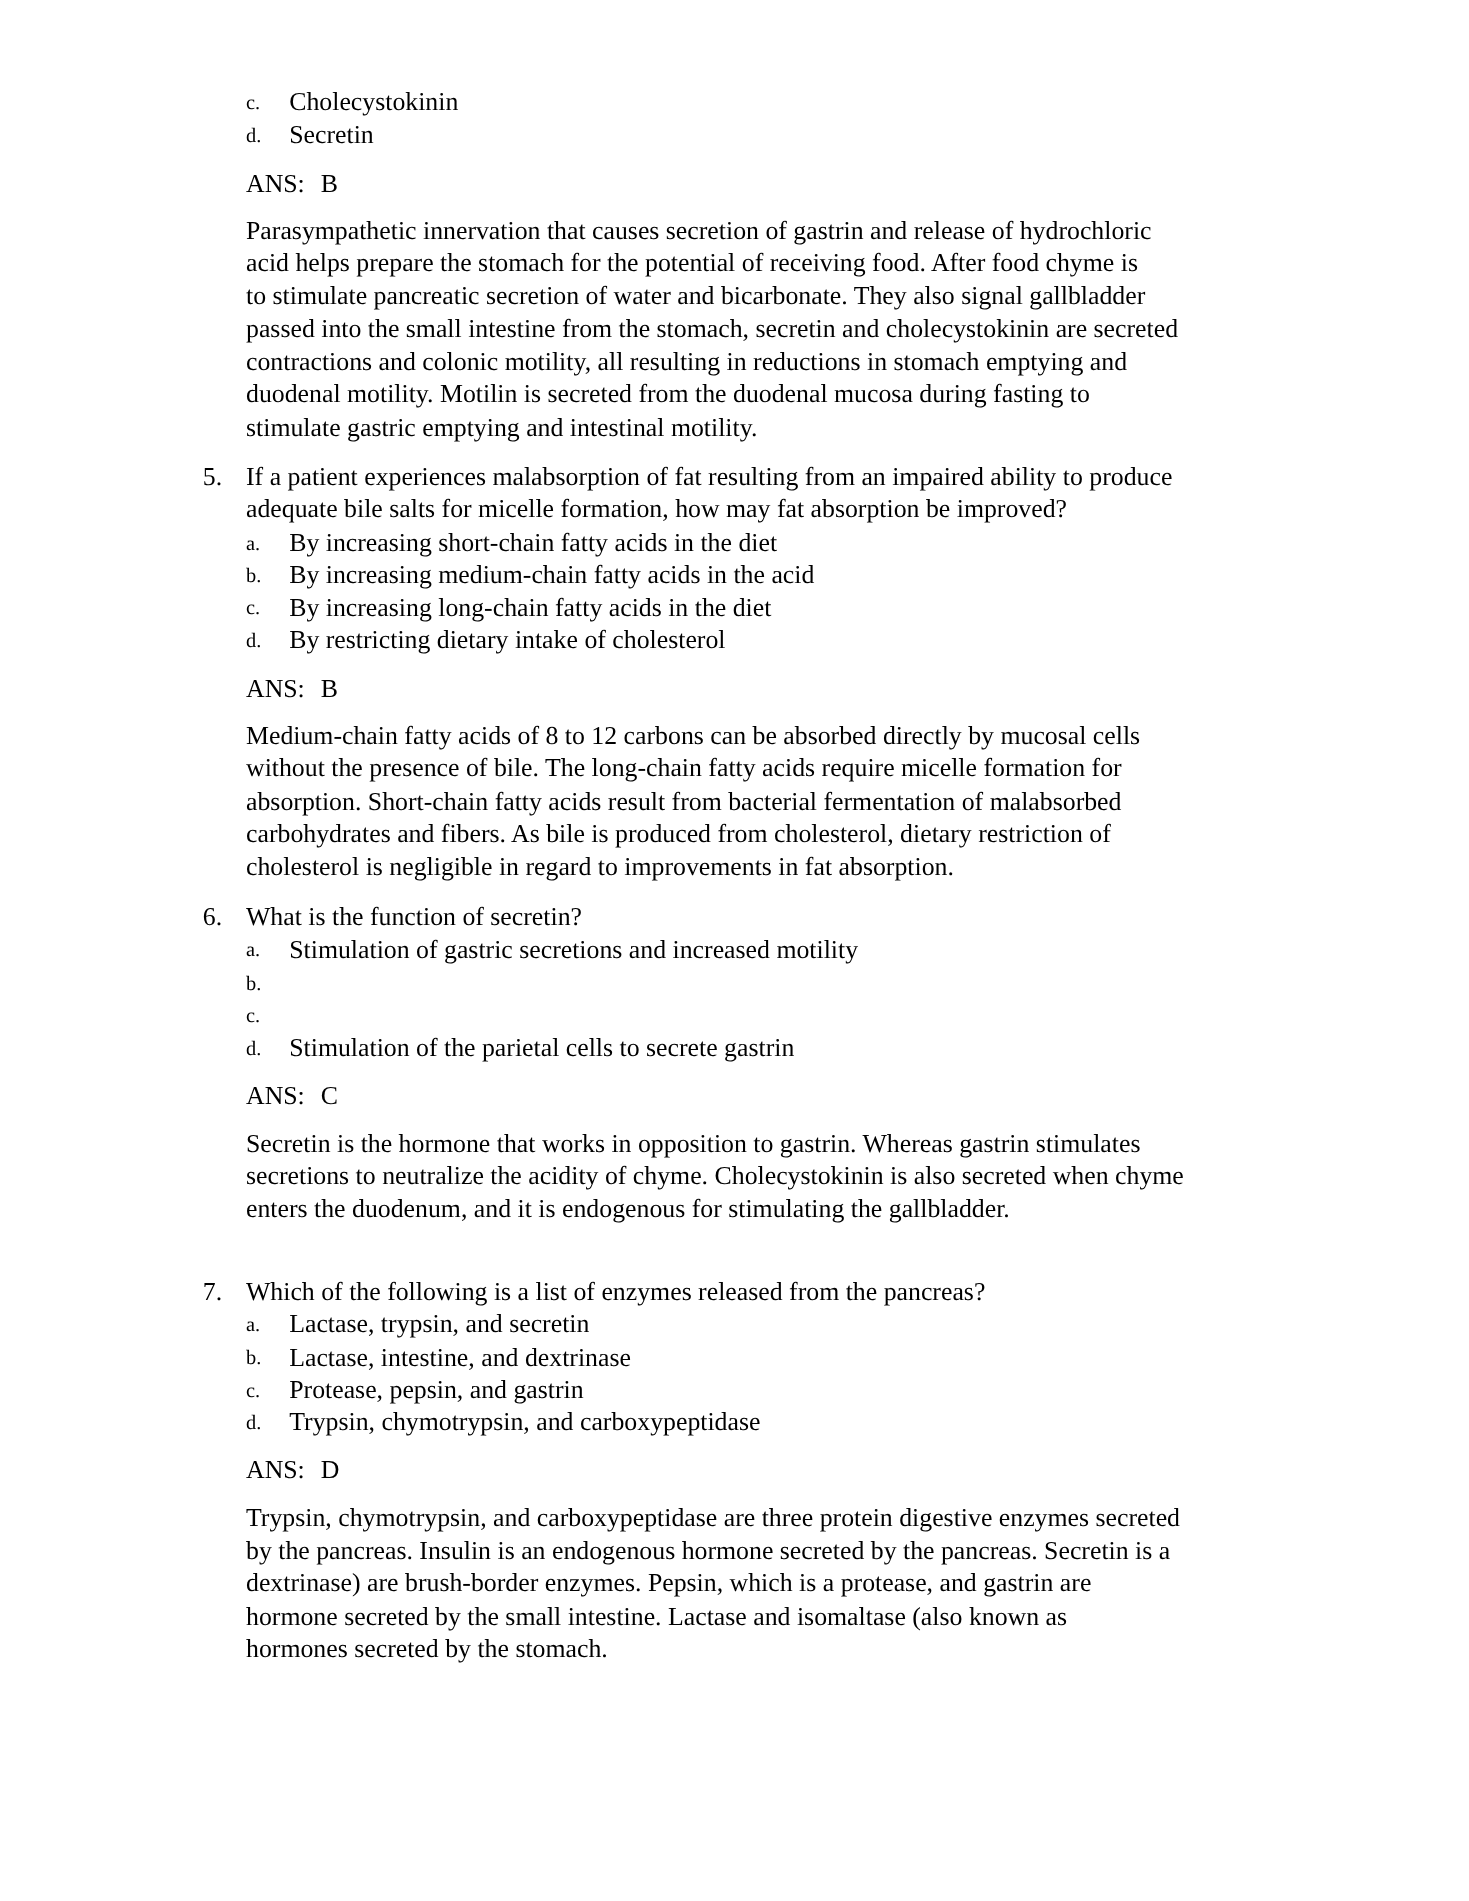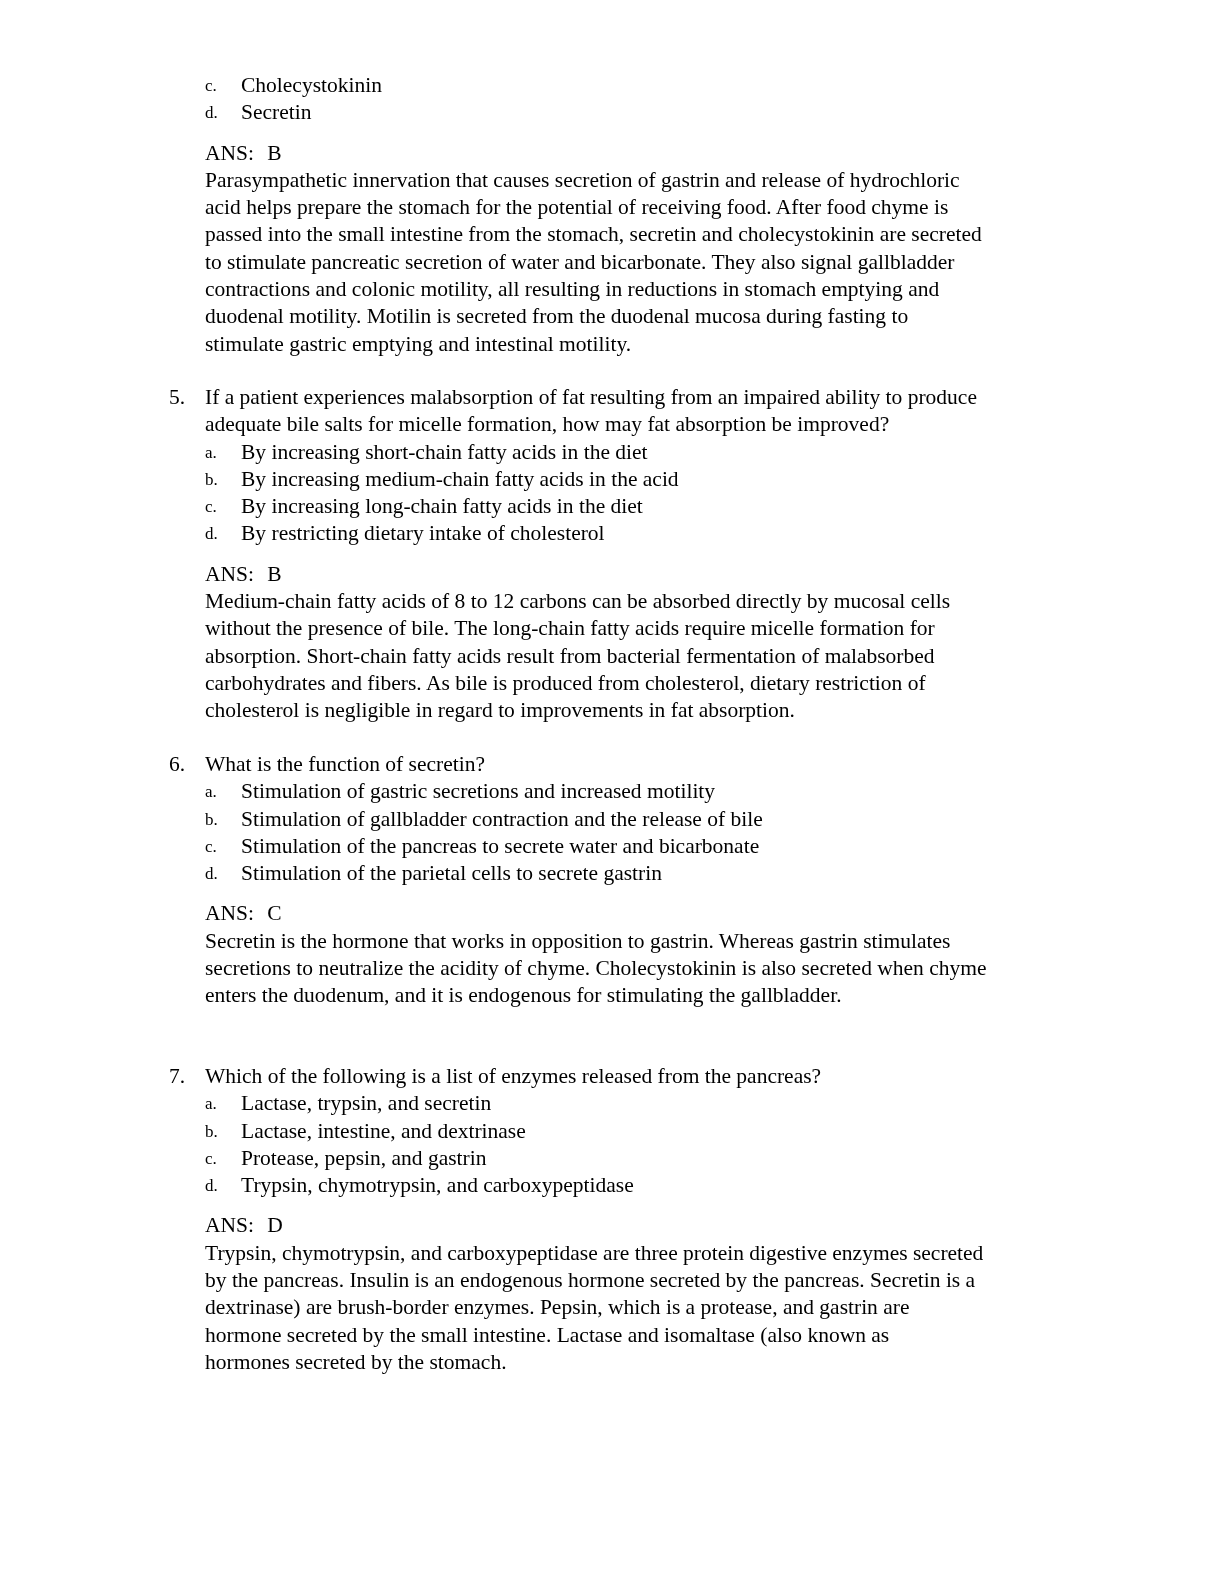--- a/index.html
+++ b/index.html
@@ -63,20 +63,21 @@
       height: 27.3px;
       white-space: nowrap;
     }
     .ans-label .ans-letter {
       margin-left: 8px;
     }
     .rationale {
       position: relative;
       left: 205px;
       width: 870px;
+      margin-top: 12px;
     }
     .rationale .r-line {
       display: block;
       height: 27.3px;
       white-space: nowrap;
     }
     .gap {
       height: 13px;
     }
   </style>
@@ -95,22 +96,22 @@
       <span class="opt-text">Secretin</span>
     </div>
     <div class="gap"></div>
     <div class="ans-label">
       <span>ANS:</span>
       <span class="ans-letter">B</span>
     </div>
     <div class="rationale">
       <span class="r-line">Parasympathetic innervation that causes secretion of gastrin and release of hydrochloric</span>
       <span class="r-line">acid helps prepare the stomach for the potential of receiving food. After food chyme is</span>
+      <span class="r-line">to stimulate pancreatic secretion of water and bicarbonate. They also signal gallbladder</span>
       <span class="r-line">passed into the small intestine from the stomach, secretin and cholecystokinin are secreted</span>
-      <span class="r-line">to stimulate pancreatic secretion of water and bicarbonate. They also signal gallbladder</span>
       <span class="r-line">contractions and colonic motility, all resulting in reductions in stomach emptying and</span>
       <span class="r-line">duodenal motility. Motilin is secreted from the duodenal mucosa during fasting to</span>
       <span class="r-line">stimulate gastric emptying and intestinal motility.</span>
     </div>
   </div>
 
   <div class="block" style="top:384px;">
     <div class="q">
       <span class="q-num">5.</span>
       <span class="q-line">If a patient experiences malabsorption of fat resulting from an impaired ability to produce</span>
@@ -150,25 +151,23 @@
     <div class="q">
       <span class="q-num">6.</span>
       <span class="q-line">What is the function of secretin?</span>
     </div>
     <div class="opt">
       <span class="opt-letter">a.</span>
       <span class="opt-text">Stimulation of gastric secretions and increased motility</span>
     </div>
     <div class="opt">
       <span class="opt-letter">b.</span>
-      <span class="opt-text">Stimulation of gallbladder contraction and the release of bile</span>
-    </div>
-    <div class="opt">
-      <span class="opt-letter">c.</span>
-      <span class="opt-text">Stimulation of the pancreas to secrete water and bicarbonate</span>
+    </div>
+    <div class="opt">
+      <span class="opt-letter">c.</span>
     </div>
     <div class="opt">
       <span class="opt-letter">d.</span>
       <span class="opt-text">Stimulation of the parietal cells to secrete gastrin</span>
     </div>
     <div class="gap"></div>
     <div class="ans-label">
       <span>ANS:</span>
       <span class="ans-letter">C</span>
     </div>

